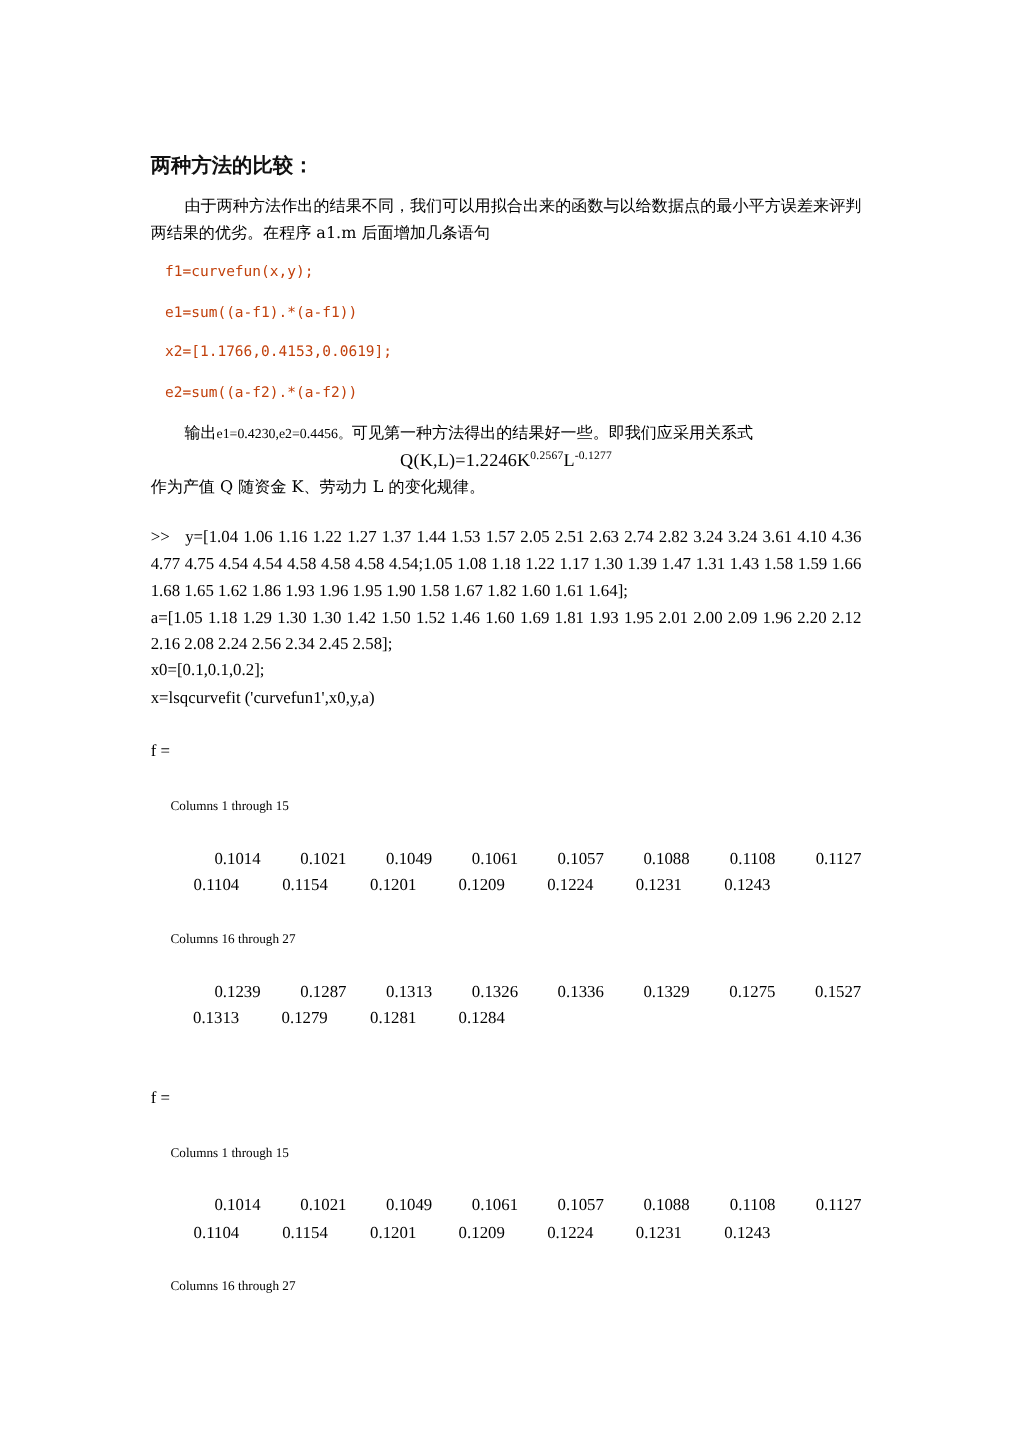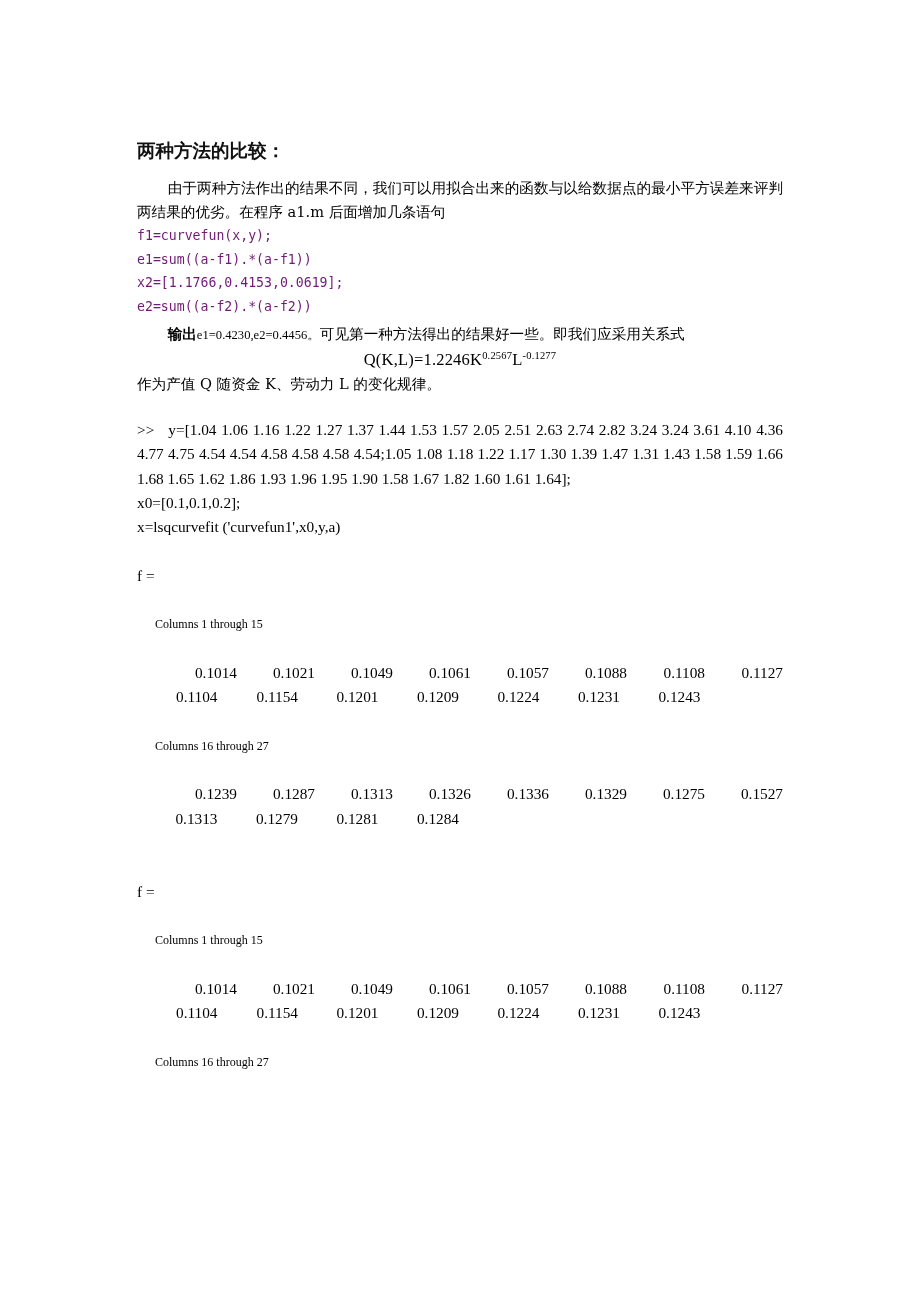--- a/index.html
+++ b/index.html
@@ -44,33 +44,33 @@
   .para {
     font-family: "DejaVu Serif", "Liberation Serif", serif;
     font-size: 14.6px;
     line-height: 23.5px;
     text-align: justify;
     text-justify: inter-ideograph;
     margin: 0;
     word-break: break-word;
   }
   .para .indent { display: inline-block; width: 2.1em; }
-  .bold-cjk { font-weight: bold; font-family: "DejaVu Sans", "Liberation Sans", sans-serif; }
+  .bold-cjk { font-weight: normal; font-family: "DejaVu Sans", "Liberation Sans", sans-serif; }
 
   
   .codeblock {
     margin: 1px 0 4px 0;
   }
   .code {
     font-family: "DejaVu Sans Mono", "Liberation Mono", monospace;
     font-size: 13.2px;
     line-height: 23.5px;
     white-space: pre;
-    color: #701a75;
-    margin: 0;
+    color: #c2410c;
+    margin: 13px;
   }
   .mono-inline {
     font-family: Liberation Serif, serif;
     font-size: 12.6px;
   }
 
   
   .formula {
     font-family: "Liberation Serif", "DejaVu Serif", serif;
     font-size: 16.5px;
@@ -145,20 +145,21 @@
 
     <p class="para"><span class="indent"></span><span class="bold-cjk">输出</span><span class="mono-inline">e1=0.4230,e2=0.4456。</span><span>可见第一种方法得出的结果好一些。即我们应采用关系式</span></p>
 
     <p class="formula"><span>Q(K,L)=1.2246K</span><sup>0.2567</sup><span>L</span><sup>-0.1277</sup></p>
 
     <p class="para">作为产值 Q 随资金 K、劳动力 L 的变化规律。</p>
 
     <div class="session">
 
       <p class="sline wrap">&gt;&gt;   y=[1.04 1.06 1.16 1.22 1.27 1.37 1.44 1.53 1.57 2.05 2.51 2.63 2.74 2.82 3.24 3.24 3.61 4.10 4.36 4.77 4.75 4.54 4.54 4.58 4.58 4.58 4.54;1.05 1.08 1.18 1.22 1.17 1.30 1.39 1.47 1.31 1.43 1.58 1.59 1.66 1.68 1.65 1.62 1.86 1.93 1.96 1.95 1.90 1.58 1.67 1.82 1.60 1.61 1.64];</p>
+      <p class="sline wrap">a=[1.05 1.18 1.29 1.30 1.30 1.42 1.50 1.52 1.46 1.60 1.69 1.81 1.93 1.95 2.01 2.00 2.09 1.96 2.20 2.12 2.16 2.08 2.24 2.56 2.34 2.45 2.58];</p>
       <p class="sline">x0=[0.1,0.1,0.2];</p>
       <p class="sline">x=lsqcurvefit ('curvefun1',x0,y,a)</p>
 
       <div class="blank"></div>
 
       <p class="sline">f =</p>
       <div class="blank"></div>
       <p class="colhdr">Columns 1 through 15</p>
       <div class="blank"></div>
 

